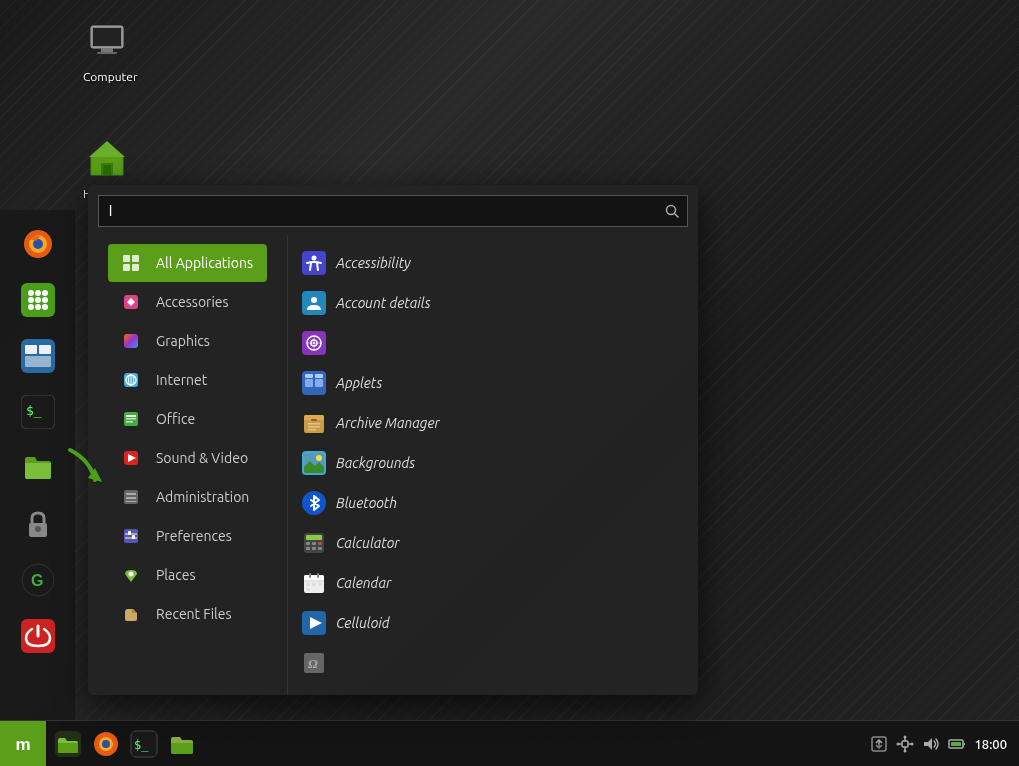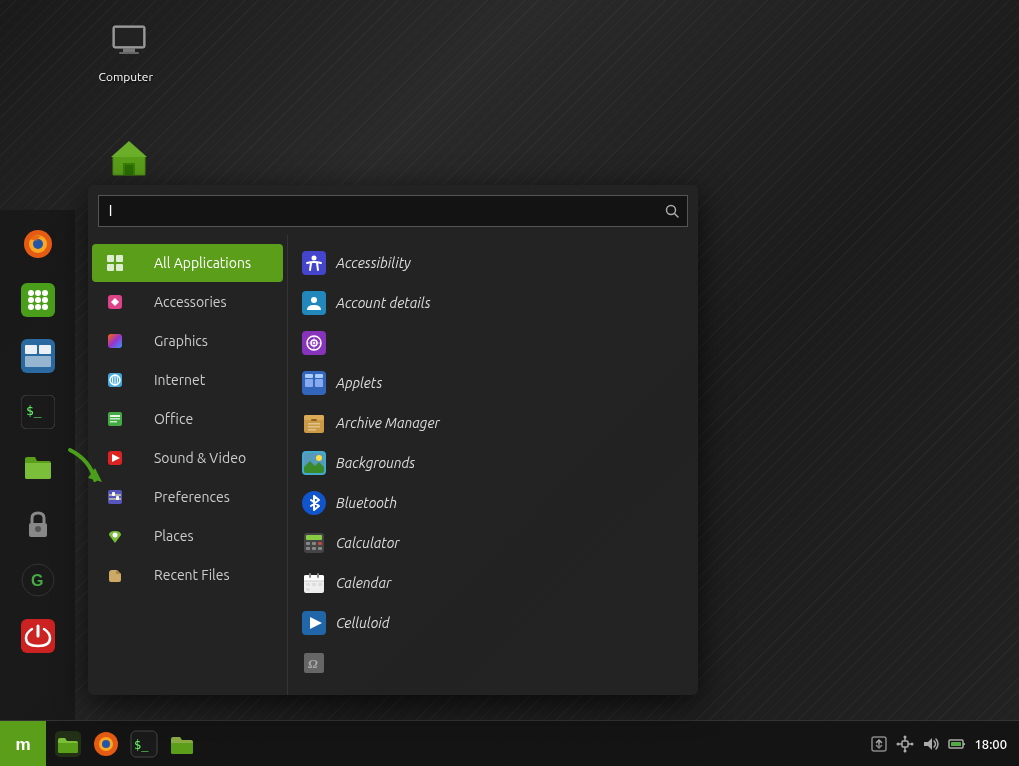--- a/index.html
+++ b/index.html
@@ -34,21 +34,21 @@
         rgba(255,255,255,0.03) 8px,
         rgba(255,255,255,0.03) 9px
       );
     }
 
     
     .desktop-icon {
       position: absolute;
       display: flex;
       flex-direction: column;
-      align-items: flex-end;
+      align-items: flex-start;
       width: 70px;
       cursor: pointer;
     }
 
     .desktop-icon .icon-img {
       width: 48px;
       height: 48px;
       display: flex;
       align-items: center;
       justify-content: center;
@@ -211,27 +211,27 @@
       width: 200px;
       flex-shrink: 0;
       padding: 8px 0;
       border-right: 1px solid rgba(255,255,255,0.08);
       overflow-y: auto;
     }
 
     .category-item {
       display: flex;
       align-items: center;
-      gap: 28px;
+      gap: 14px;
       padding: 8px 12px;
       cursor: pointer;
       color: #ccc;
       font-size: 14px;
       border-radius: 4px;
-      margin: 1px 4px;
+      margin: 1px 20px;
     }
 
     .category-item.active {
       background: #5a9e1a;
       color: #fff;
     }
 
     .category-icon {
       width: 22px;
       height: 22px;
@@ -492,20 +492,31 @@
         <div class="category-item">
           <div class="category-icon">
             <svg width="18" height="18" viewBox="0 0 18 18">
               <rect x="2" y="2" width="14" height="14" rx="3" fill="#dd2222"></rect>
               <polygon points="6,5 14,9 6,13" fill="white"></polygon>
             </svg>
           </div>
           <span>Sound &amp; Video</span>
         </div>
 
+        <div class="category-item">
+          <div class="category-icon">
+            <svg width="18" height="18" viewBox="0 0 18 18">
+              <rect x="2" y="2" width="14" height="14" rx="2" fill="#666"></rect>
+              <rect x="4" y="5" width="10" height="2" fill="#aaa"></rect>
+              <rect x="4" y="9" width="10" height="2" fill="#aaa"></rect>
+              <rect x="4" y="13" width="10" height="1" fill="#aaa"></rect>
+            </svg>
+          </div>
+          <span>Administration</span>
+        </div>
 
         <div class="category-item">
           <div class="category-icon">
             <svg width="18" height="18" viewBox="0 0 18 18">
               <rect x="2" y="2" width="14" height="14" rx="2" fill="#5555bb"></rect>
               <rect x="3" y="6" width="12" height="2" fill="#aaa"></rect>
               <rect x="3" y="10" width="12" height="2" fill="#aaa"></rect>
               <rect x="6" y="4" width="3" height="4" rx="1" fill="white"></rect>
               <rect x="10" y="8" width="3" height="4" rx="1" fill="white"></rect>
             </svg>

